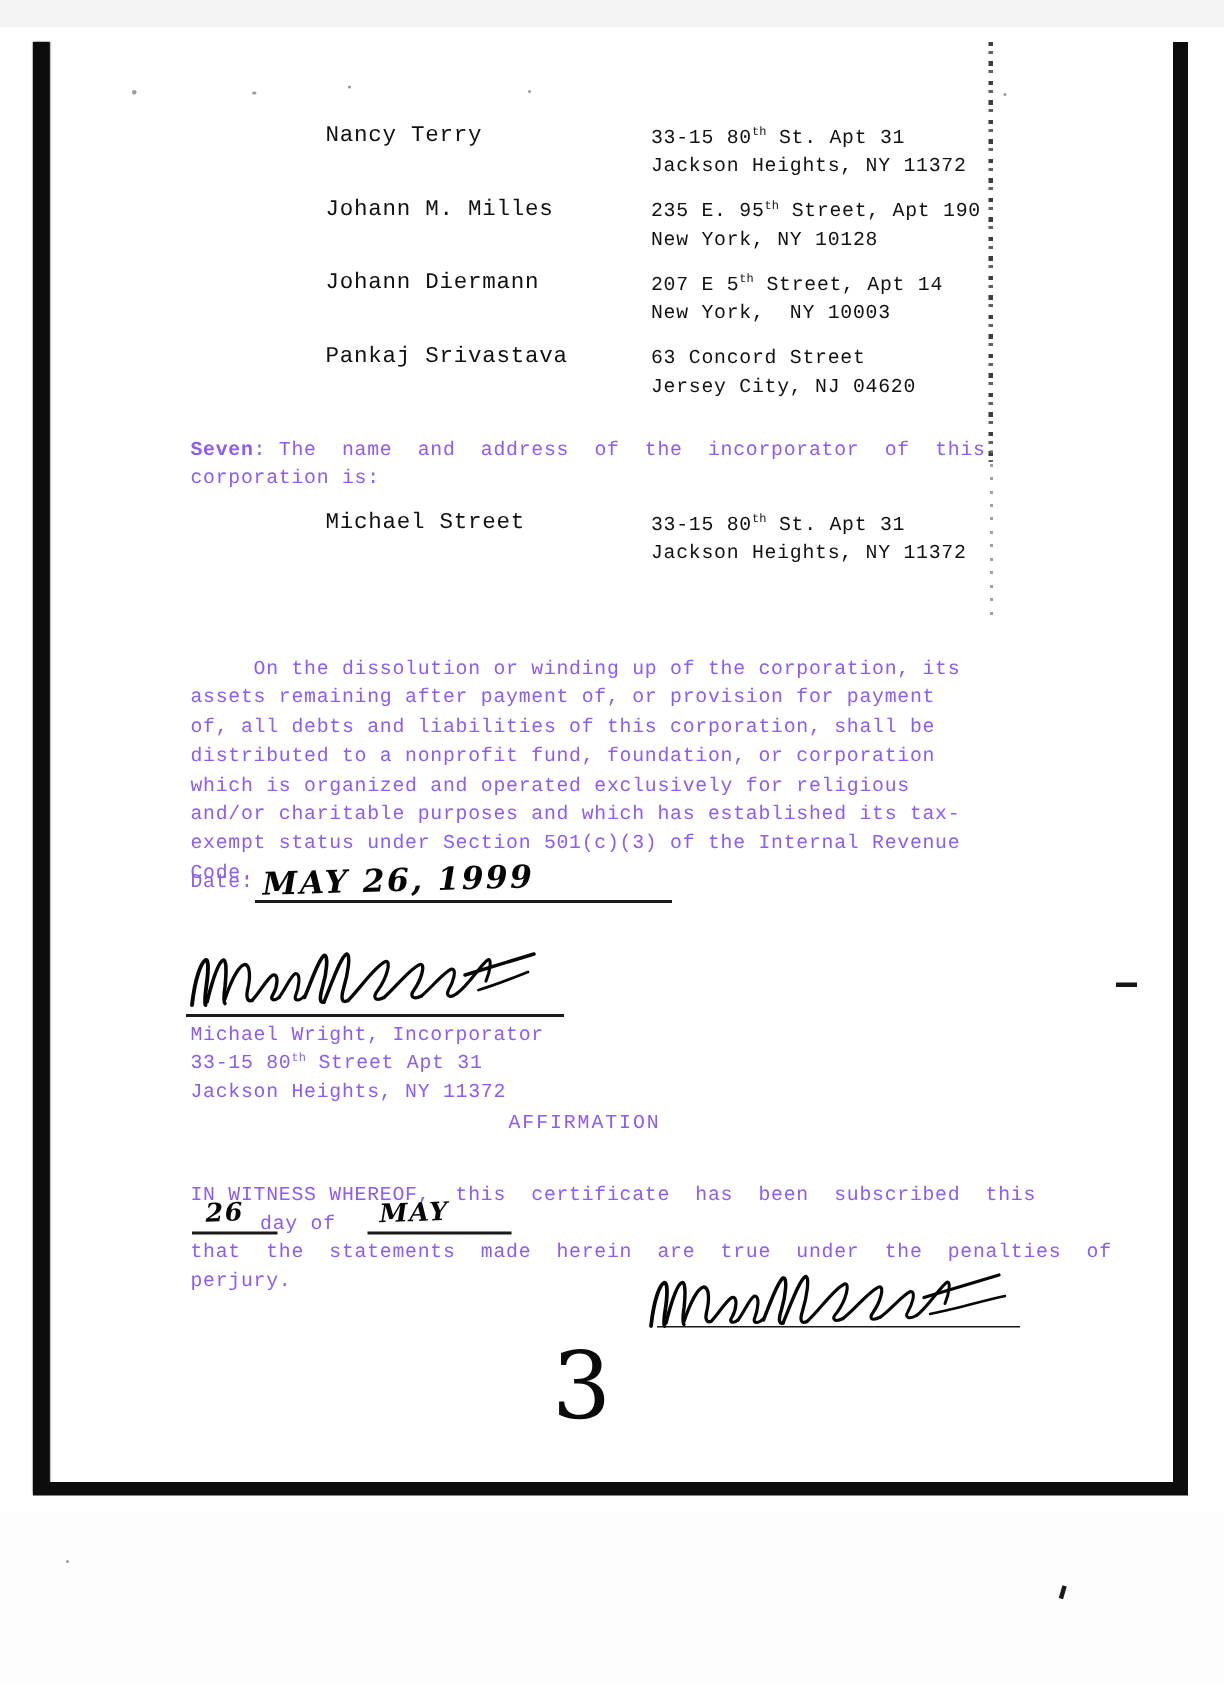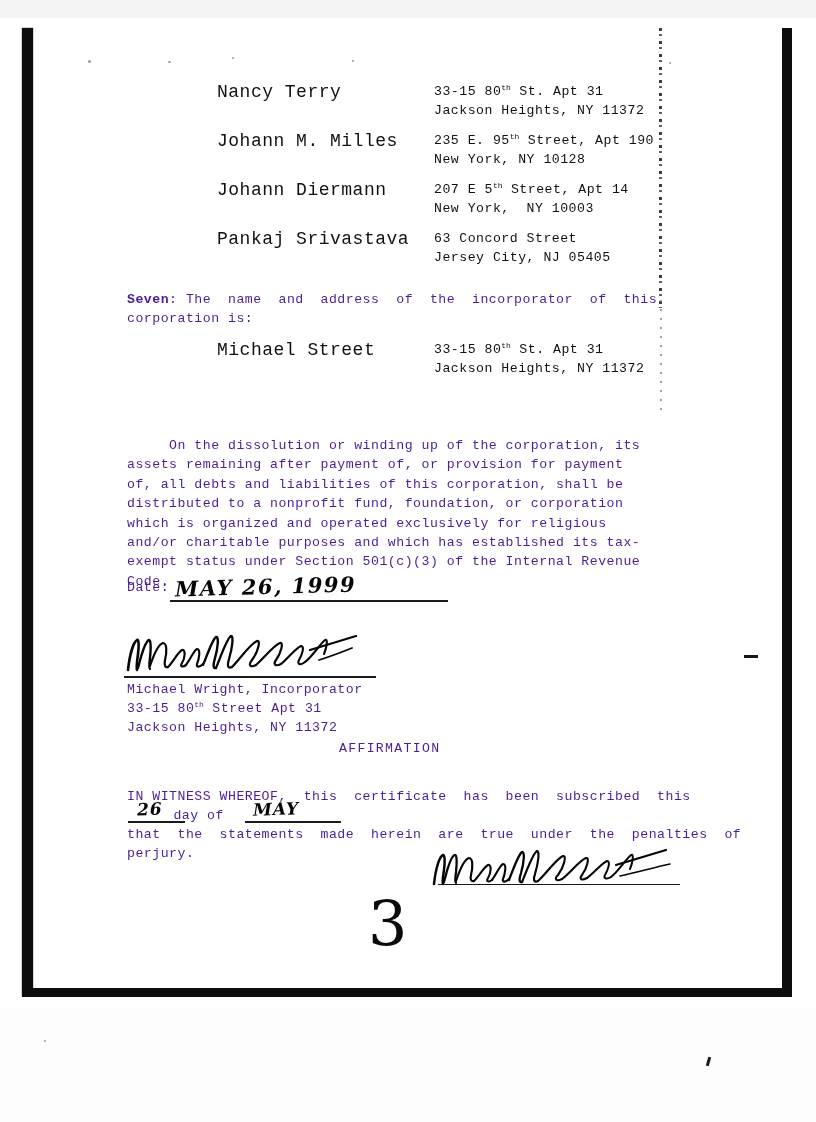--- a/index.html
+++ b/index.html
@@ -98,36 +98,36 @@
   }
 
   
   .doc-text {
     position: absolute;
     font-family: "Liberation Mono", "DejaVu Sans Mono", monospace;
     font-size: 13.2px;
     line-height: 19px;
     letter-spacing: 0.5px;
     white-space: pre;
-    color: #4c1d95;
+    color: #8b5cf6;
   }
   .bold { font-weight: bold; }
   sup {
     font-size: 8px;
     line-height: 0;
     vertical-align: 5px;
     letter-spacing: 0;
   }
 
   
   .party-row { position: absolute; }
   .party-name {
     position: absolute; left: 0; top: 0;
     white-space: pre;
-    font-size: 18px;
+    font-size: 15px;
     letter-spacing: 0.5px;
   }
   .party-addr {
     position: absolute; left: 217px; top: 0;
     white-space: pre;
     font-size: 13.2px;
     line-height: 19px;
     letter-spacing: 0.5px;
   }
 
@@ -219,21 +219,21 @@
 
     <div class="party-row" style="left:217px; top:180px;">
       <span class="party-name">Johann Diermann</span>
       <span class="party-addr"><span>207 E 5</span><sup>th</sup><span> Street, Apt 14</span>
 <span>New York,  NY 10003</span></span>
     </div>
 
     <div class="party-row" style="left:217px; top:229px;">
       <span class="party-name">Pankaj Srivastava</span>
       <span class="party-addr"><span>63 Concord Street</span><span></span>
-<span>Jersey City, NJ 05405</span></span>
+<span>Jersey City, NJ 04620</span></span>
     </div>
 
   </div>
 
   <div class="doc-text" style="left:127px; top:290px; width:560px;"><span class="bold">Seven</span><span>:</span><span> The  name  and  address  of  the  incorporator  of  this
 corporation is:</span></div>
 
   <div class="party-row" style="left:217px; top:340px;">
     <span class="party-name">Michael Street</span>
     <span class="party-addr"><span>33-15 80</span><sup>th</sup><span> St. Apt 31</span>

